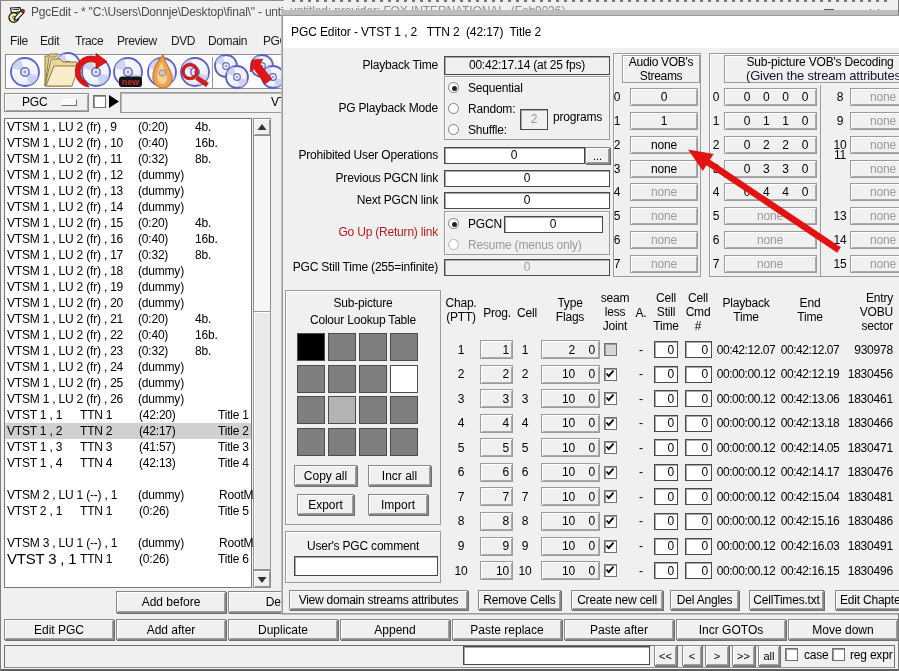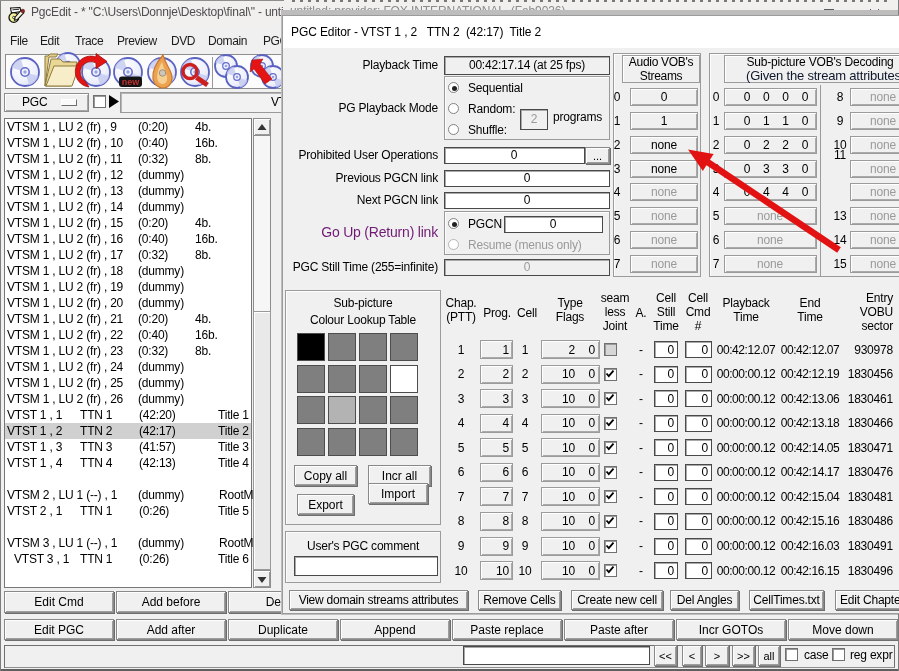--- a/index.html
+++ b/index.html
@@ -212,35 +212,34 @@
 <div class="t" style="left:7px;top:495px;font-size:12px;color:#000;transform:translateY(-50%);letter-spacing:-0.2px;">VTSM 2 , LU 1 (--) , 1</div>
 <div class="t" style="left:138px;top:495px;font-size:12px;color:#000;transform:translateY(-50%);letter-spacing:-0.2px;">(dummy)</div>
 <div class="t" style="left:219px;top:495px;font-size:12px;color:#000;transform:translateY(-50%);letter-spacing:-0.2px;">RootM</div>
 <div class="t" style="left:7px;top:511px;font-size:12px;color:#000;transform:translateY(-50%);letter-spacing:-0.2px;">VTST 2 , 1</div>
 <div class="t" style="left:80px;top:511px;font-size:12px;color:#000;transform:translateY(-50%);letter-spacing:-0.2px;">TTN 1</div>
 <div class="t" style="left:139px;top:511px;font-size:12px;color:#000;transform:translateY(-50%);letter-spacing:-0.2px;">(0:26)</div>
 <div class="t" style="left:218px;top:511px;font-size:12px;color:#000;transform:translateY(-50%);letter-spacing:-0.2px;">Title 5</div>
 <div class="t" style="left:7px;top:543px;font-size:12px;color:#000;transform:translateY(-50%);letter-spacing:-0.2px;">VTSM 3 , LU 1 (--) , 1</div>
 <div class="t" style="left:138px;top:543px;font-size:12px;color:#000;transform:translateY(-50%);letter-spacing:-0.2px;">(dummy)</div>
 <div class="t" style="left:219px;top:543px;font-size:12px;color:#000;transform:translateY(-50%);letter-spacing:-0.2px;">RootM</div>
-<div class="t" style="left:14px;top:559px;font-size:12px;color:#000;transform:translateY(-50%);letter-spacing:-0.2px;">VTST 3 , 1</div>
+<div class="t" style="left:7px;top:559px;font-size:15px;color:#000;transform:translateY(-50%);letter-spacing:-0.2px;">VTST 3 , 1</div>
 <div class="t" style="left:80px;top:559px;font-size:12px;color:#000;transform:translateY(-50%);letter-spacing:-0.2px;">TTN 1</div>
 <div class="t" style="left:139px;top:559px;font-size:12px;color:#000;transform:translateY(-50%);letter-spacing:-0.2px;">(0:26)</div>
 <div class="t" style="left:218px;top:559px;font-size:12px;color:#000;transform:translateY(-50%);letter-spacing:-0.2px;">Title 6</div>
 <div style="position:absolute;left:253px;top:118px;width:18px;height:470px;background:#f6f6f6;border:1px solid #8d8d8d;box-sizing:border-box;"></div>
 <div style="position:absolute;left:253px;top:118px;width:18px;height:18px;background:#f0f0f0;border:1px solid #8d8d8d;box-sizing:border-box;box-shadow:inset 1px 1px 0 #fff,inset -1px -1px 0 #999;"></div>
 <svg style="position:absolute;left:257px;top:123px;" width="10" height="8">
       <path d="M5 1 L9.5 7 L0.5 7 Z" fill="#333"></path>
     </svg>
 <div style="position:absolute;left:253px;top:570px;width:18px;height:18px;background:#f0f0f0;border:1px solid #8d8d8d;box-sizing:border-box;box-shadow:inset 1px 1px 0 #fff,inset -1px -1px 0 #999;"></div>
 <svg style="position:absolute;left:257px;top:576px;" width="10" height="8">
       <path d="M5 7 L9.5 1 L0.5 1 Z" fill="#333"></path>
     </svg>
 <div style="position:absolute;left:253px;top:311px;width:18px;height:259px;background:#e9e9e9;border:1px solid #999;box-sizing:border-box;box-shadow:inset 1px 1px 0 #fff;"></div>
-<div class="btn" style="left:4px;top:591px;width:110px;height:22px;font-size:12px;"><span>Edit Cmd</span></div>
 <div class="btn" style="left:116px;top:591px;width:110px;height:22px;font-size:12px;"><span>Add before</span></div>
 <div class="btn" style="left:228px;top:591px;width:110px;height:22px;font-size:12px;"><span>Delete</span></div>
 <div class="btn" style="left:4px;top:619px;width:110px;height:21px;font-size:12px;"><span>Edit PGC</span></div>
 <div class="btn" style="left:116px;top:619px;width:110px;height:21px;font-size:12px;"><span>Add after</span></div>
 <div class="btn" style="left:228px;top:619px;width:110px;height:21px;font-size:12px;"><span>Duplicate</span></div>
 <div class="btn" style="left:340px;top:619px;width:110px;height:21px;font-size:12px;"><span>Append</span></div>
 <div class="btn" style="left:452px;top:619px;width:110px;height:21px;font-size:12px;"><span>Paste replace</span></div>
 <div class="btn" style="left:564px;top:619px;width:110px;height:21px;font-size:12px;"><span>Paste after</span></div>
 <div class="btn" style="left:676px;top:619px;width:110px;height:21px;font-size:12px;"><span>Incr GOTOs</span></div>
 <div class="btn" style="left:788px;top:619px;width:110px;height:21px;font-size:12px;"><span>Move down</span></div>
@@ -279,21 +278,21 @@
 <div class="t" style="left:0;top:155px;width:438px;text-align:right;font-size:12px;color:#000;transform:translateY(-50%);">Prohibited User Operations</div>
 <div class="sk" style="left:444px;top:147px;width:141px;height:17px;background:#fff;"></div>
 <div class="t" style="left:514px;top:155px;font-size:12px;color:#000;transform:translateX(-50%) translateY(-50%);">0</div>
 <div class="btn" style="left:585px;top:147px;width:25px;height:17px;font-size:11px;"><span>...</span></div>
 <div class="t" style="left:0;top:178px;width:438px;text-align:right;font-size:12px;color:#000;transform:translateY(-50%);">Previous PGCN link</div>
 <div class="sk" style="left:444px;top:170px;width:166px;height:17px;background:#fff;"></div>
 <div class="t" style="left:527px;top:178px;font-size:12px;color:#000;transform:translateX(-50%) translateY(-50%);">0</div>
 <div class="t" style="left:0;top:200px;width:438px;text-align:right;font-size:12px;color:#000;transform:translateY(-50%);">Next PGCN link</div>
 <div class="sk" style="left:444px;top:192px;width:166px;height:17px;background:#fff;"></div>
 <div class="t" style="left:527px;top:200px;font-size:12px;color:#000;transform:translateX(-50%) translateY(-50%);">0</div>
-<div class="t" style="left:0;top:232px;width:438px;text-align:right;font-size:14px;color:#701a75;transform:translateY(-50%);">Go Up (Return) link</div>
+<div class="t" style="left:0;top:232px;width:438px;text-align:right;font-size:12px;color:#b91c1c;transform:translateY(-50%);">Go Up (Return) link</div>
 <div class="frame" style="left:444px;top:211px;width:166px;height:44px;"></div>
 <div style="position:absolute;left:448px;top:218px;width:11px;height:11px;border-radius:50%;background:#fff;border:1px solid #828282;box-sizing:border-box;">
       <div style="position:absolute;left:3px;top:3px;width:5px;height:5px;border-radius:50%;background:#222;"></div>
     </div>
 <div class="t" style="left:468px;top:224px;font-size:12px;color:#000;transform:translateY(-50%);">PGCN</div>
 <div class="sk" style="left:504px;top:216px;width:99px;height:17px;background:#fff;"></div>
 <div class="t" style="left:553px;top:224px;font-size:12px;color:#000;transform:translateX(-50%) translateY(-50%);">0</div>
 <div style="position:absolute;left:448px;top:239px;width:11px;height:11px;border-radius:50%;background:#fff;border:1px solid #b5b5b5;box-sizing:border-box;"></div>
 <div class="t" style="left:468px;top:245px;font-size:12px;color:#9a9a9a;transform:translateY(-50%);">Resume (menus only)</div>
 <div class="t" style="left:0;top:267px;width:438px;text-align:right;font-size:12px;color:#000;transform:translateY(-50%);">PGC Still Time (255=infinite)</div>
@@ -410,21 +409,21 @@
 <div style="position:absolute;left:328px;top:396.0px;width:28px;height:28px;background:#b3b3b3;border:1px solid #4d4d4d;box-sizing:border-box;"></div>
 <div style="position:absolute;left:359px;top:396.0px;width:28px;height:28px;background:#7f7f7f;border:1px solid #4d4d4d;box-sizing:border-box;"></div>
 <div style="position:absolute;left:390px;top:396.0px;width:28px;height:28px;background:#7f7f7f;border:1px solid #4d4d4d;box-sizing:border-box;"></div>
 <div style="position:absolute;left:297px;top:427.5px;width:28px;height:28px;background:#7f7f7f;border:1px solid #4d4d4d;box-sizing:border-box;"></div>
 <div style="position:absolute;left:328px;top:427.5px;width:28px;height:28px;background:#7f7f7f;border:1px solid #4d4d4d;box-sizing:border-box;"></div>
 <div style="position:absolute;left:359px;top:427.5px;width:28px;height:28px;background:#7f7f7f;border:1px solid #4d4d4d;box-sizing:border-box;"></div>
 <div style="position:absolute;left:390px;top:427.5px;width:28px;height:28px;background:#7f7f7f;border:1px solid #4d4d4d;box-sizing:border-box;"></div>
 <div class="btn" style="left:294px;top:465px;width:63px;height:21px;font-size:12px;"><span>Copy all</span></div>
 <div class="btn" style="left:368px;top:465px;width:63px;height:21px;font-size:12px;"><span>Incr all</span></div>
 <div class="btn" style="left:297px;top:494px;width:57px;height:21px;font-size:12px;"><span>Export</span></div>
-<div class="btn" style="left:368px;top:483px;width:60px;height:21px;font-size:12px;"><span>Import</span></div>
+<div class="btn" style="left:368px;top:494px;width:60px;height:21px;font-size:12px;"><span>Import</span></div>
 <div class="frame" style="left:285px;top:531px;width:156px;height:52px;"></div>
 <div class="t" style="left:363px;top:546px;font-size:12px;color:#000;transform:translateX(-50%) translateY(-50%);">User's PGC comment</div>
 <div class="sk" style="left:294px;top:556px;width:144px;height:20px;background:#fff;"></div>
 <div class="t" style="left:461px;top:303px;font-size:12px;color:#000;transform:translateX(-50%) translateY(-50%);letter-spacing:-0.2px;">Chap.</div>
 <div class="t" style="left:461px;top:317px;font-size:12px;color:#000;transform:translateX(-50%) translateY(-50%);letter-spacing:-0.2px;">(PTT)</div>
 <div class="t" style="left:497px;top:313px;font-size:12px;color:#000;transform:translateX(-50%) translateY(-50%);letter-spacing:-0.2px;">Prog.</div>
 <div class="t" style="left:527px;top:313px;font-size:12px;color:#000;transform:translateX(-50%) translateY(-50%);letter-spacing:-0.2px;">Cell</div>
 <div class="t" style="left:570px;top:303px;font-size:12px;color:#000;transform:translateX(-50%) translateY(-50%);letter-spacing:-0.2px;">Type</div>
 <div class="t" style="left:570px;top:317px;font-size:12px;color:#000;transform:translateX(-50%) translateY(-50%);letter-spacing:-0.2px;">Flags</div>
 <div class="t" style="left:615px;top:298px;font-size:12px;color:#000;transform:translateX(-50%) translateY(-50%);letter-spacing:-0.2px;">seam</div>

